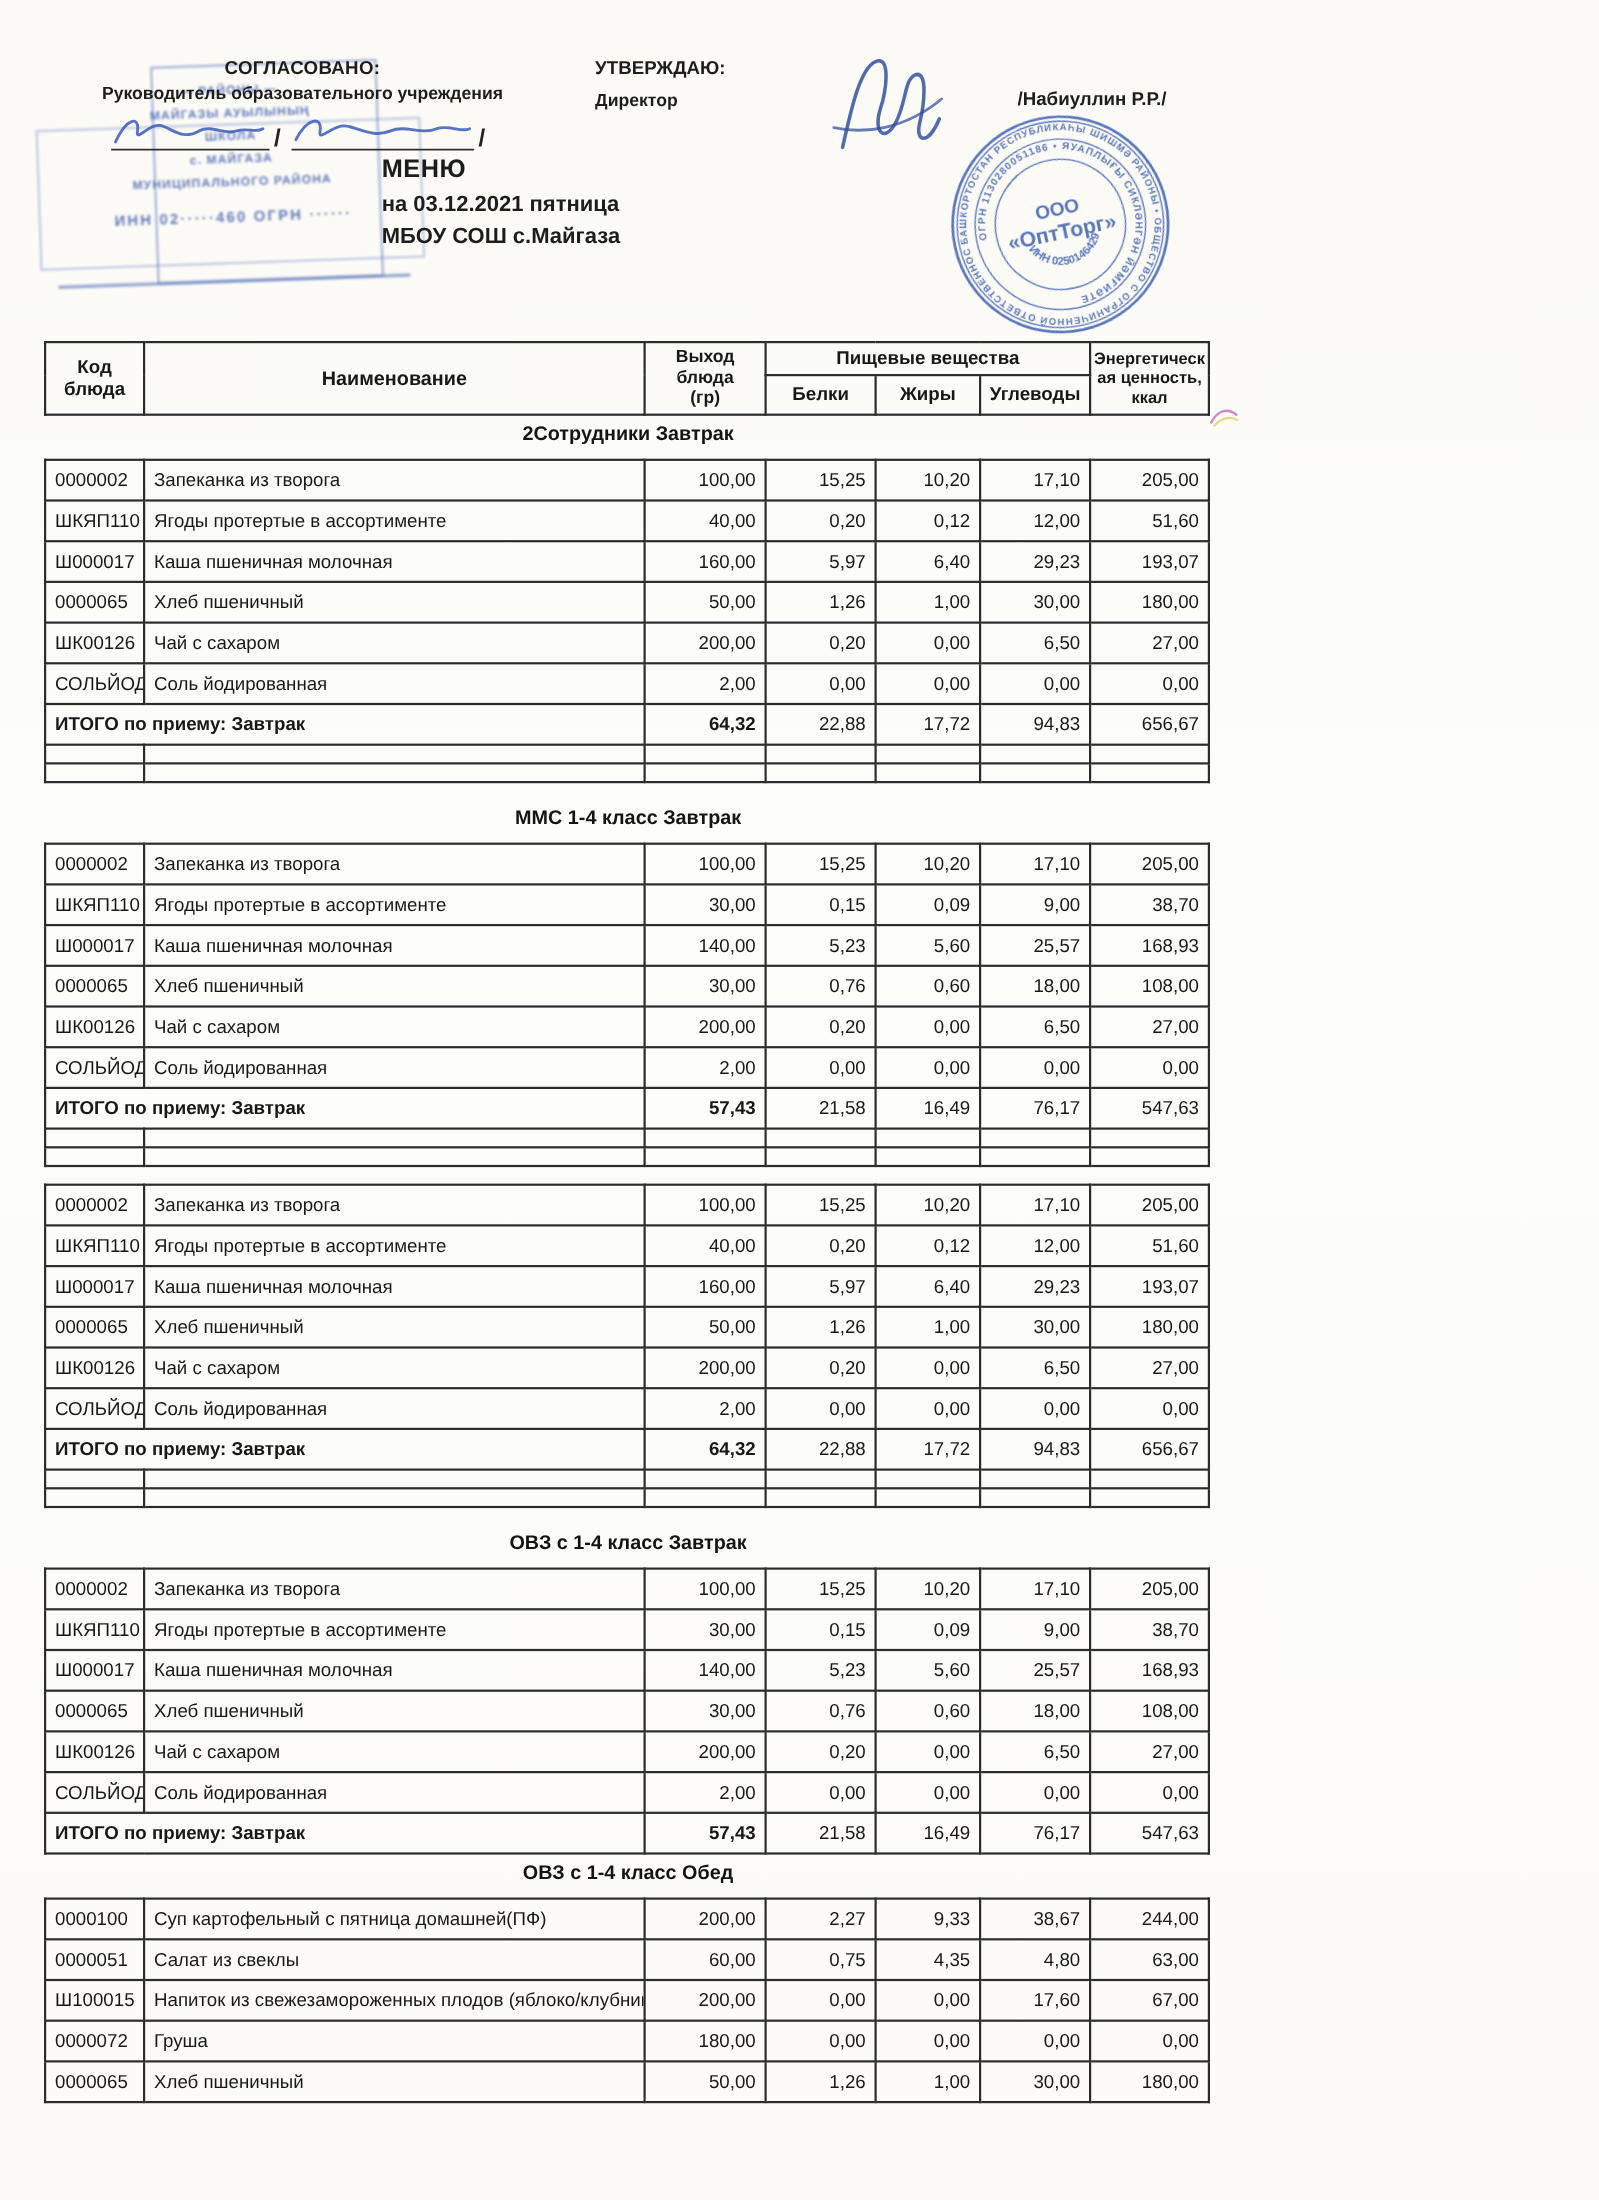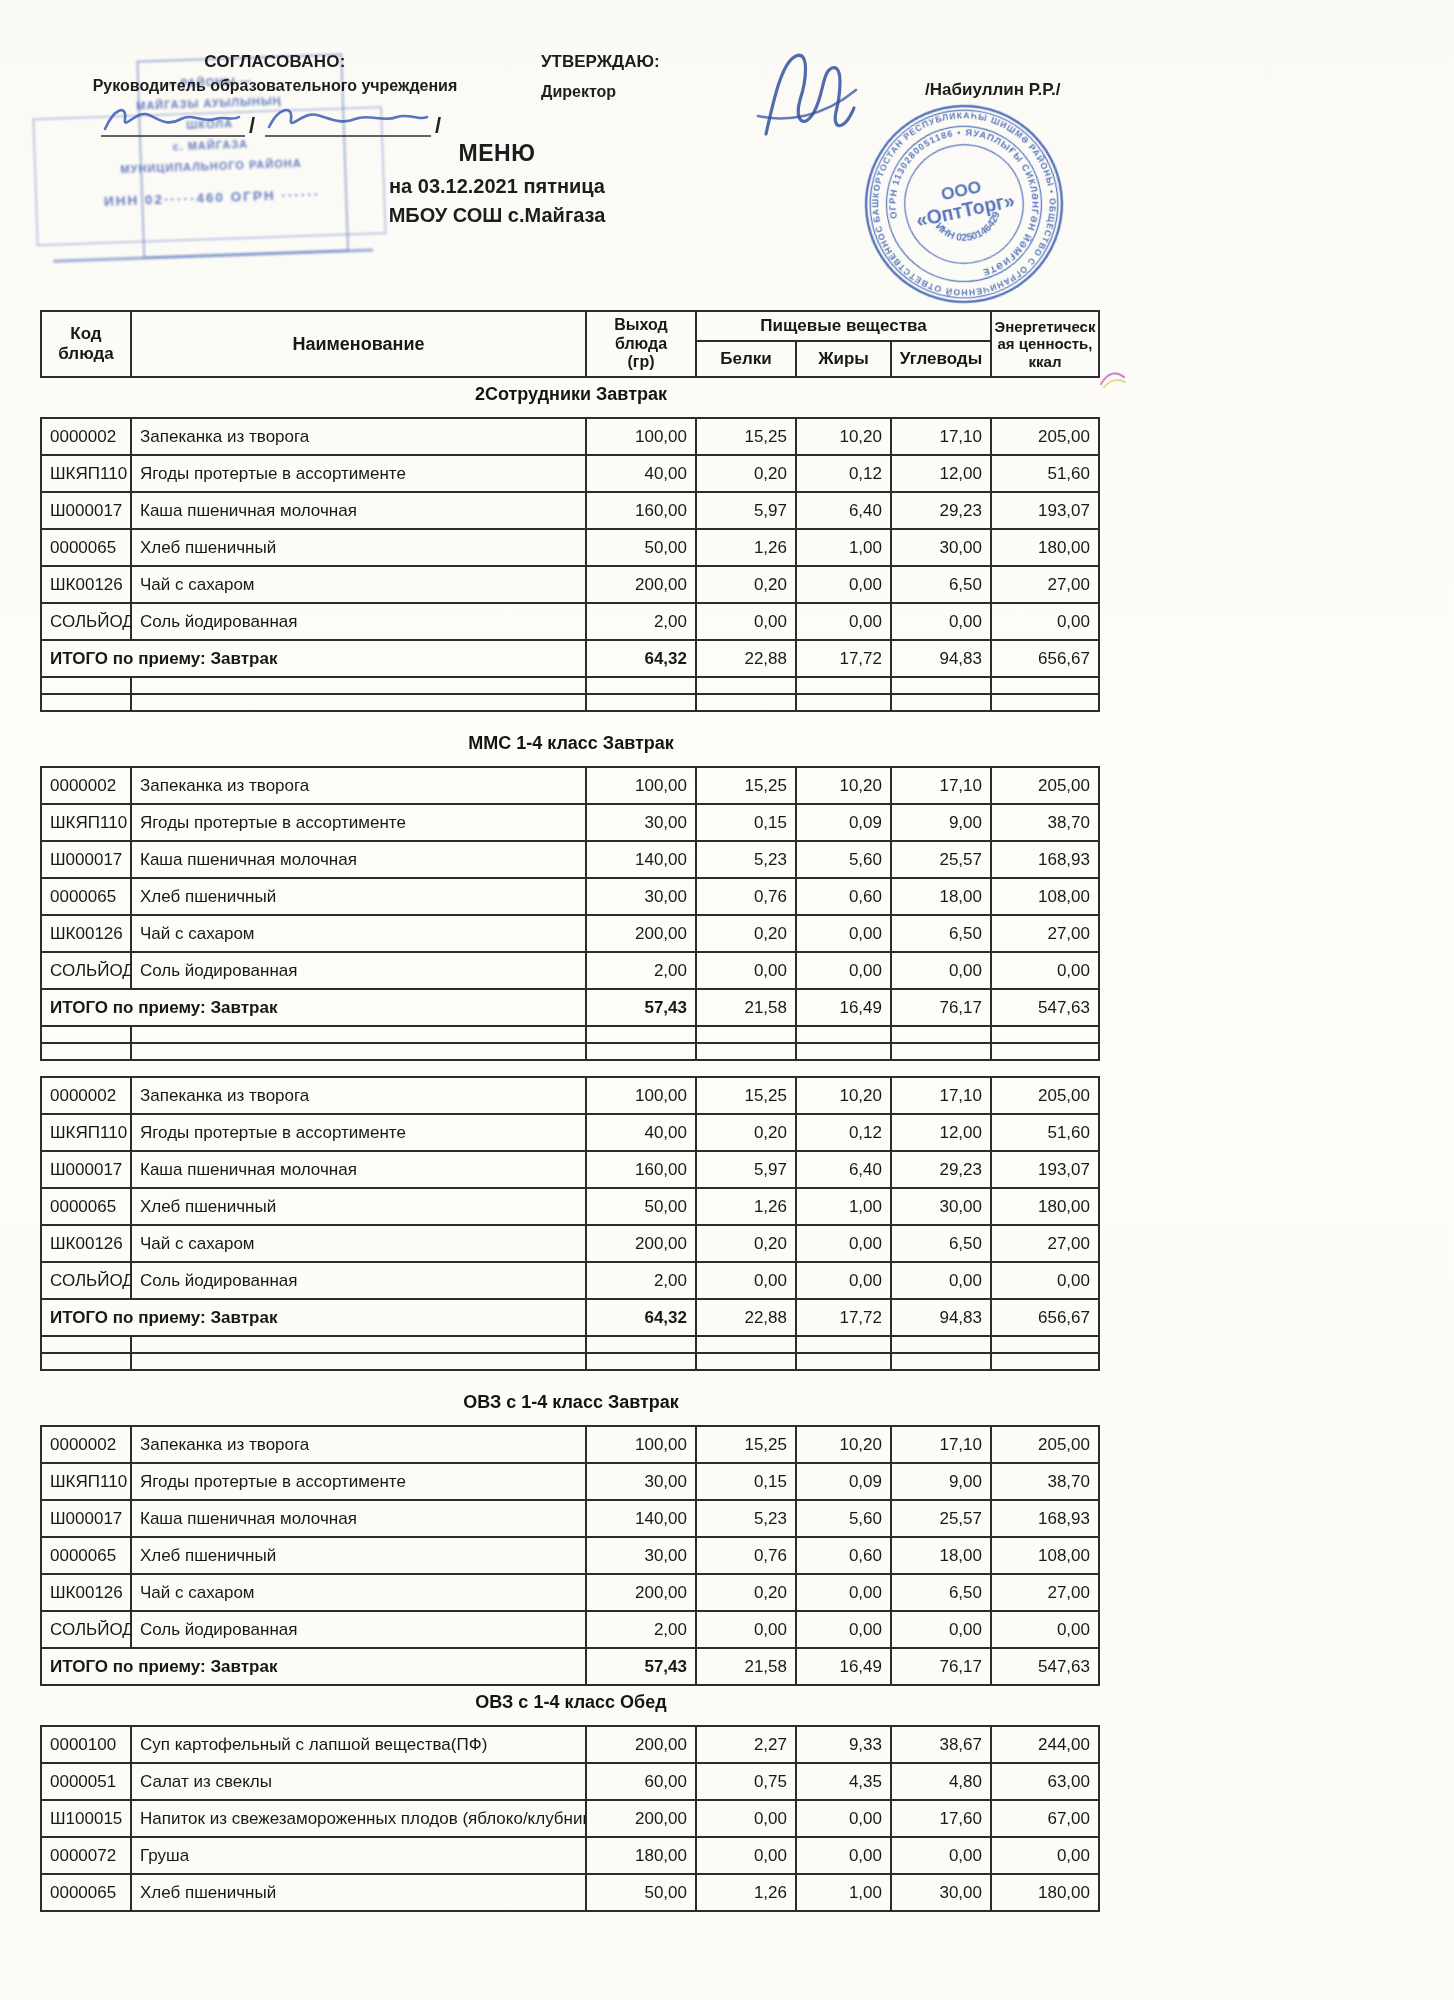--- a/index.html
+++ b/index.html
@@ -14,21 +14,21 @@
   .agreed { position:absolute; left:60px; top:52px; width:430px; text-align:center; z-index:3; }
   .agreed-title { font-size:17px; font-weight:bold; letter-spacing:.3px; }
   .agreed-role { font-size:16px; font-weight:bold; margin-top:5px; }
   .sig-svg { display:block; margin:4px auto 0; }
 
   .approved { position:absolute; left:541px; top:52px; z-index:3; }
   .approved-title { font-size:17px; font-weight:bold; }
   .approved-role { font-size:16px; font-weight:bold; margin-top:11px; }
   .approved-name { position:absolute; left:925px; top:80px; font-size:17px; font-weight:bold; z-index:3; }
 
-  .doc-title { position:absolute; left:347px; top:140px; width:300px; text-align:center; z-index:3; }
+  .doc-title { position:absolute; left:347px; top:140px; width:300px; text-align:left; z-index:3; }
   .doc-title .t1 { font-size:23px; font-weight:bold; letter-spacing:.5px; }
   .doc-title .t2 { font-size:20px; font-weight:bold; margin-top:8px; }
   .doc-title .t3 { font-size:20px; font-weight:bold; margin-top:6px; }
 
   
   .corner-stamp { position:absolute; left:32px; top:58px; width:366px; height:212px;
     transform:rotate(-2deg); color:#4461b2; opacity:.82; filter:blur(.9px); z-index:1; }
   .cs-rect { position:absolute; border:2px solid rgba(62,92,180,.55); }
   .cs-r1 { left:108px; top:0; width:206px; height:198px; }
   .cs-r2 { left:2px; top:54px; width:350px; height:128px; border-style:solid; opacity:.7; }
@@ -554,21 +554,21 @@
               <col style="width: 455px;">
               <col style="width: 110px;">
               <col style="width: 100px;">
               <col style="width: 95px;">
               <col style="width: 100px;">
               <col style="width: 108px;">
             </colgroup>
             <tbody>
               <tr class="row">
                 <td class="code">0000100</td>
-                <td class="name">Суп картофельный с лапшой вещества(ПФ)</td>
+                <td class="name">Суп картофельный с пятница домашней(ПФ)</td>
                 <td class="num">200,00</td>
                 <td class="num">2,27</td>
                 <td class="num">9,33</td>
                 <td class="num">38,67</td>
                 <td class="num">244,00</td>
               </tr>
               <tr class="row">
                 <td class="code">0000051</td>
                 <td class="name">Салат из свеклы</td>
                 <td class="num">60,00</td>

